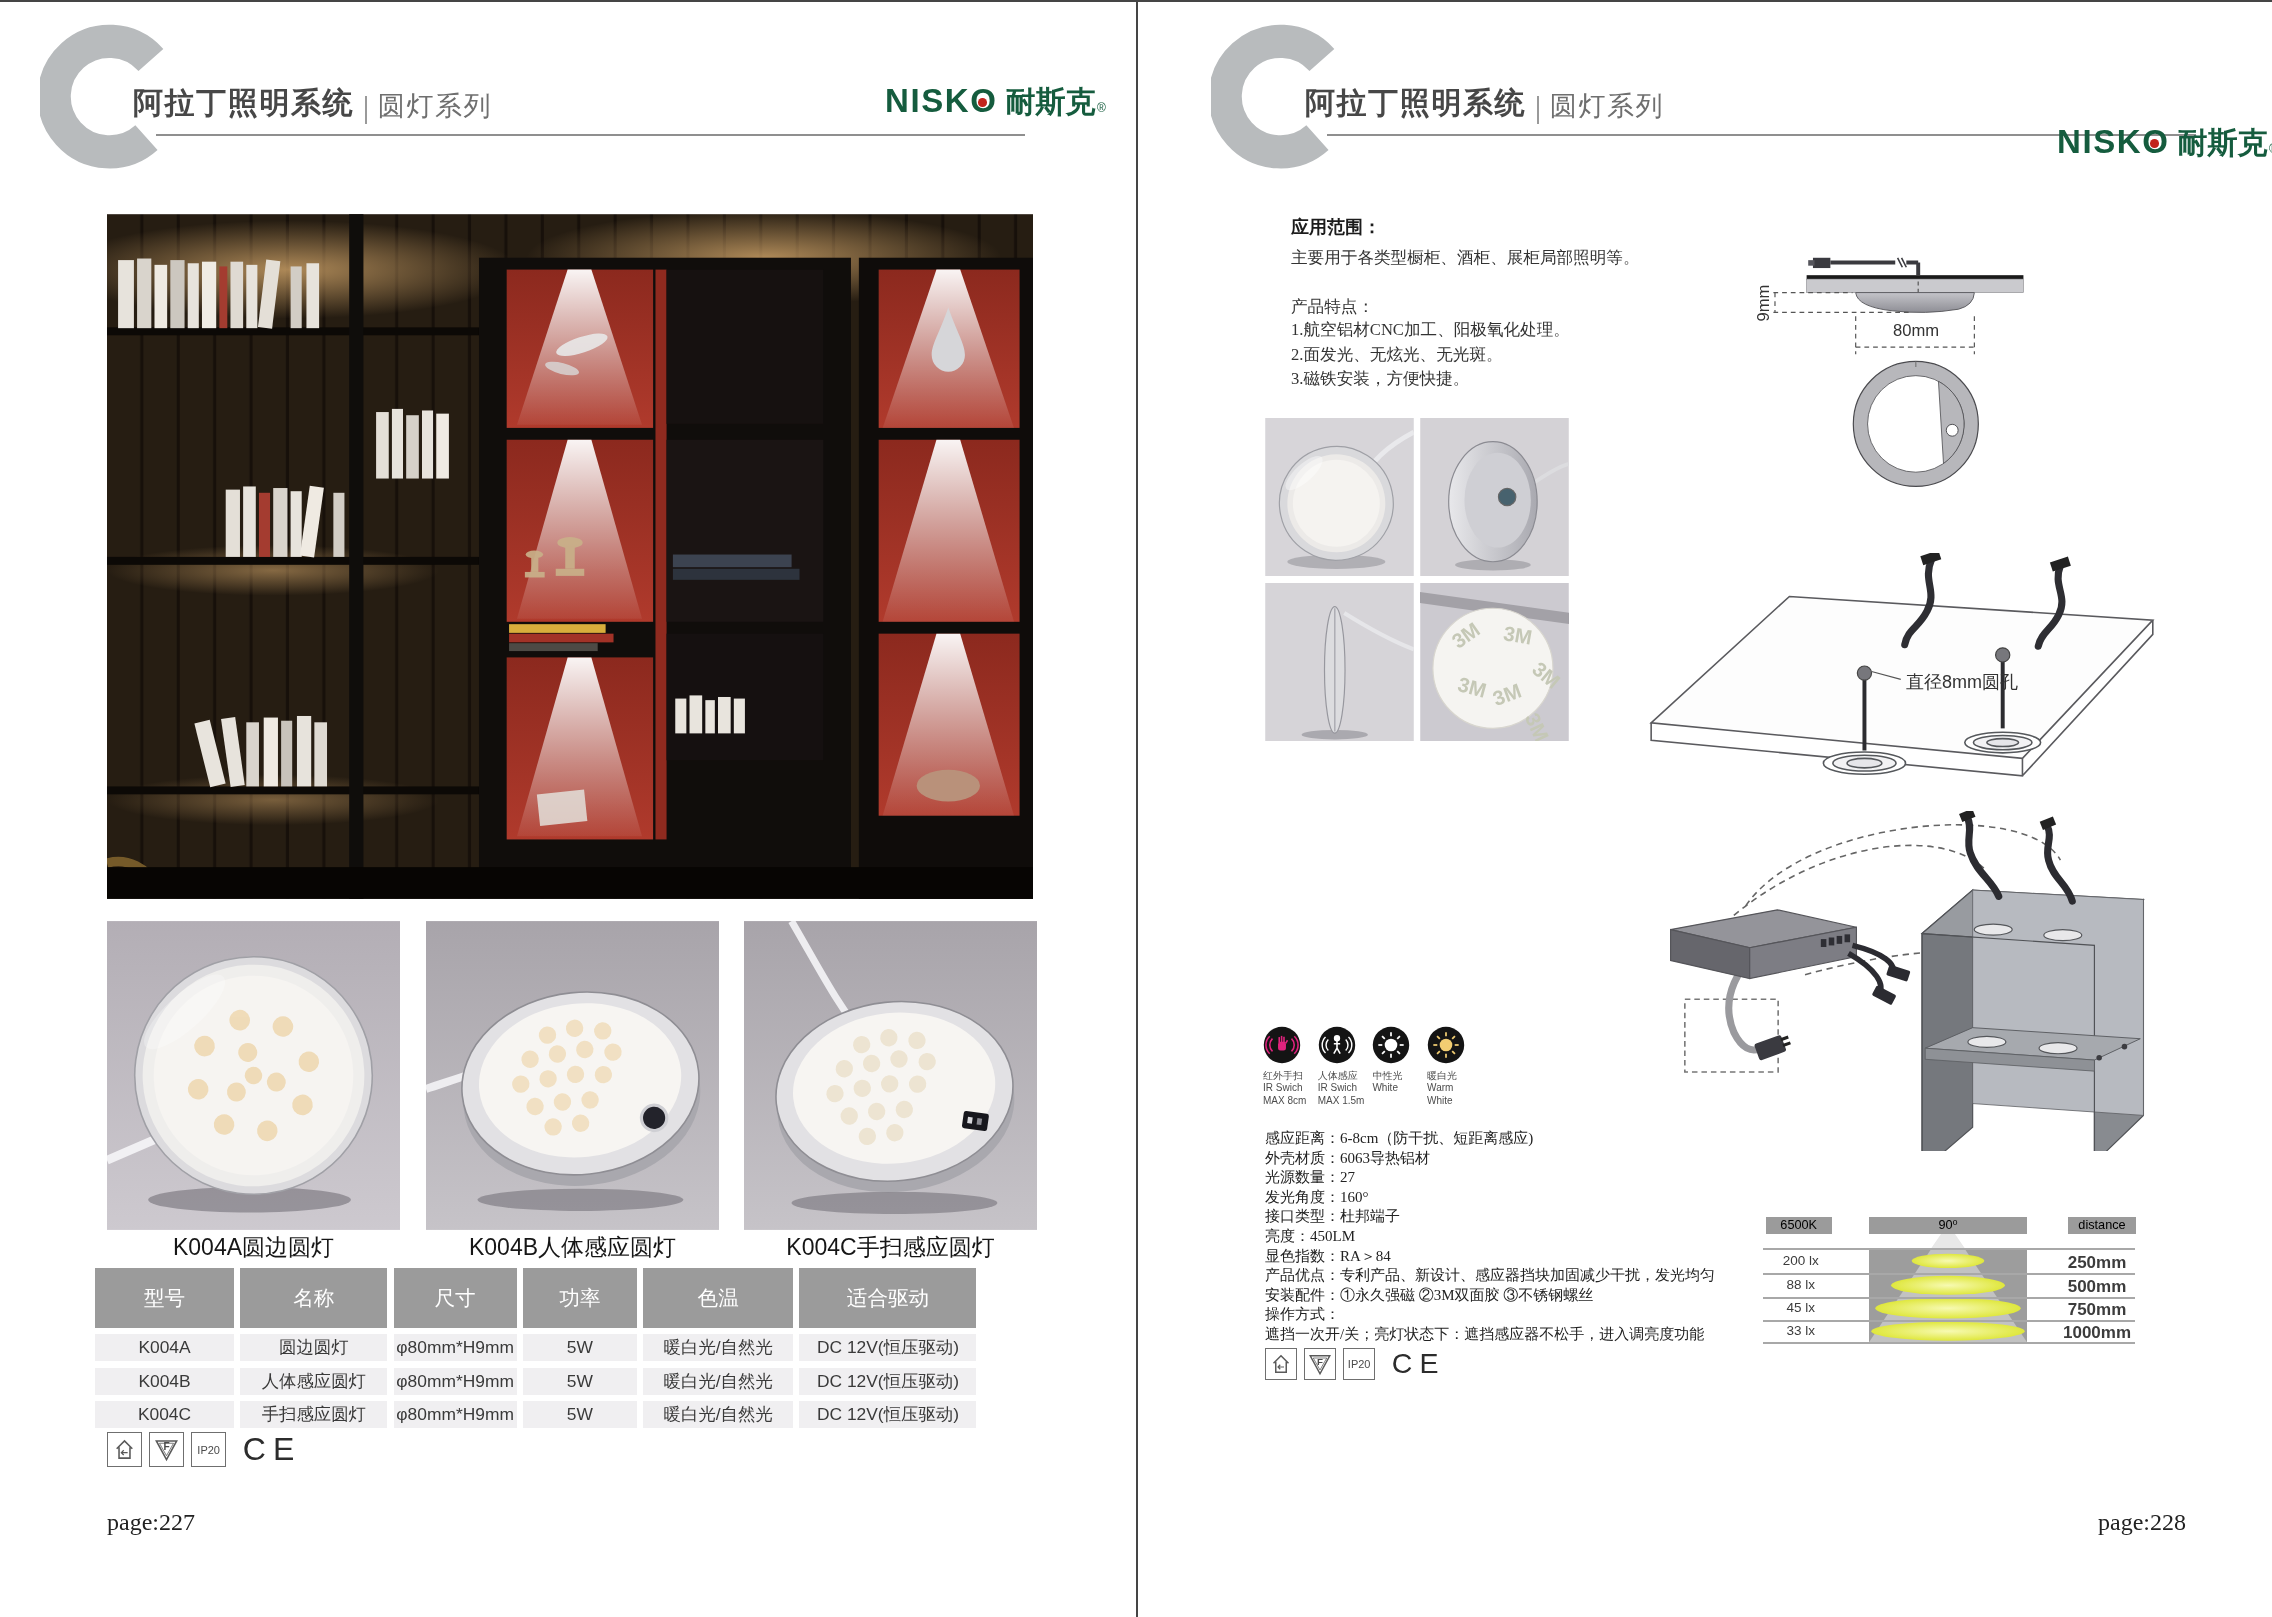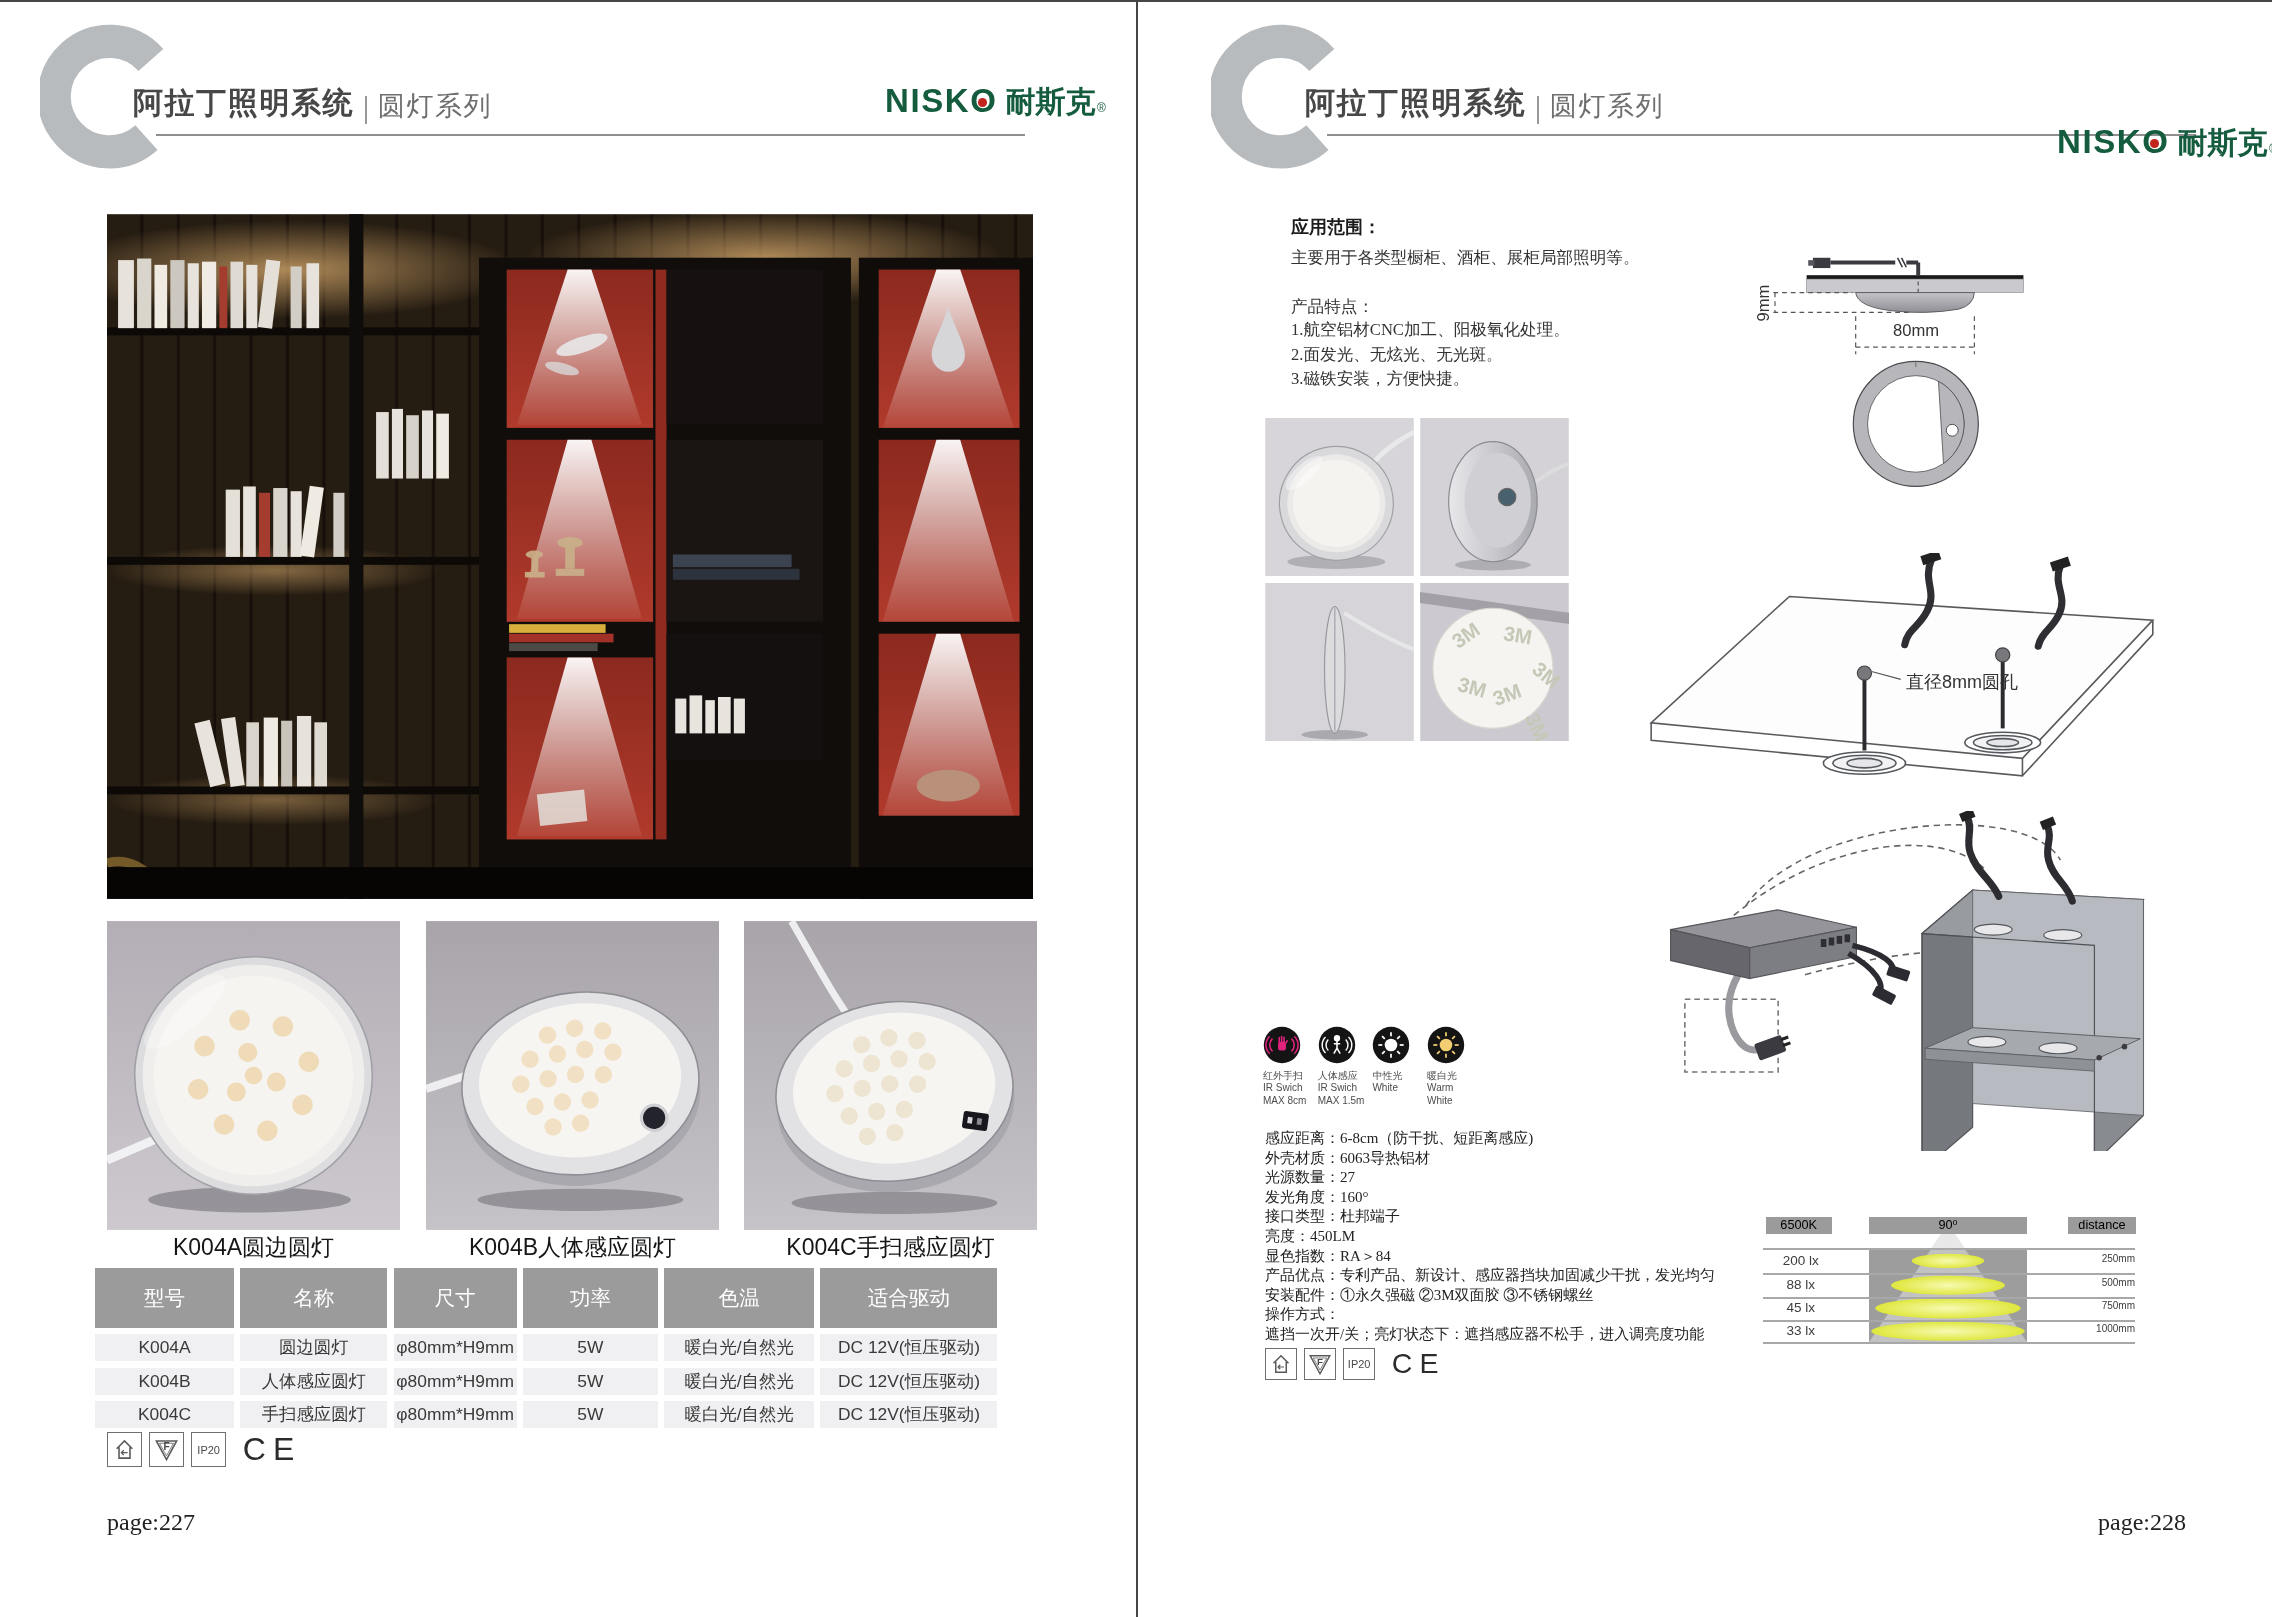--- a/index.html
+++ b/index.html
@@ -17,21 +17,21 @@
   .brand-latin{font-size:33px;font-weight:bold;color:#155c3e;letter-spacing:1.6px;}
   .brand-cn{font-size:30px;font-weight:bold;color:#155c3e;margin-left:8px;}
   .brand-reg{font-size:12px;color:#155c3e;margin-left:1.6px;}
   .brand-dot{position:absolute;left:93px;top:16px;width:8.7px;height:8.7px;border-radius:50%;background:#c2241d;}
   
   .caption{font-size:23px;color:#161616;text-align:center;}
   .spec-table{display:flex;flex-direction:column;gap:6.3px;}
   .t-row{display:flex;gap:6.3px;}
   .t-h{background:#9b9b9b;color:#fff;font-size:20.6px;height:60px;line-height:60px;text-align:center;}
   .t-c{background:#f0eff1;color:#3a3a3a;font-size:17.4px;height:27px;line-height:27px;text-align:center;}
-  .c0{width:139px}.c1{width:147px}.c2{width:123px}.c3{width:135px}.c4{width:150px}.c5{width:177px}
+  .c0{width:139px}.c1{width:147px}.c2{width:123px}.c3{width:114px}.c4{width:150px}.c5{width:177px}
   
   .cert-row{display:flex;align-items:center;gap:7.1px;}
   .cert-box{width:35px;height:35px;border:1.6px solid #6f6f6f;box-sizing:border-box;display:flex;align-items:center;justify-content:center;background:#fff;}
   .ip-text{font-size:11px;color:#4a4a4a;}
   .ce-text{font-size:32px;color:#2c2c2c;letter-spacing:7.1px;margin-left:9.5px;font-weight:500;}
   .cert-sm .cert-box{width:32px;height:32px;}
   .cert-sm .ce-text{font-size:28.5px;}
   .page-num{font-family:"Liberation Serif","DejaVu Serif",serif;font-size:24px;color:#222;}
   
   .app-block{width:459px;color:#222;}
@@ -43,21 +43,21 @@
   .badge-row{display:flex;gap:8.7px;}
   .badge{width:46px;}
   .badge-caption{font-size:10px;line-height:12.3px;color:#4c4c4c;margin-top:3.2px;white-space:nowrap;}
   .dim-label{font-size:16.6px;color:#333;}
   .dim-label.v{transform:rotate(-90deg);transform-origin:center;}
   .hole-label{font-size:18px;color:#333;}
   
   .dist-chip{background:#9b9b9b;color:#000000;font-size:12.7px;text-align:center;line-height:17.4px;height:17.4px;}
   .dist-line{height:1.6px;background:#a8a8a8;}
   .dist-lux{font-size:13.5px;color:#3c3c3c;text-align:center;}
-  .dist-mm{font-size:10px;color:#3c3c3c;text-align:right;}
+  .dist-mm{font-size:17px;color:#3c3c3c;text-align:center;font-weight:bold;}
 </style>
 </head>
 <body>
 
 <div>
   <div class="abs rule-top"></div>
   <div class="abs rule-mid"></div>
 
   <section>
 

